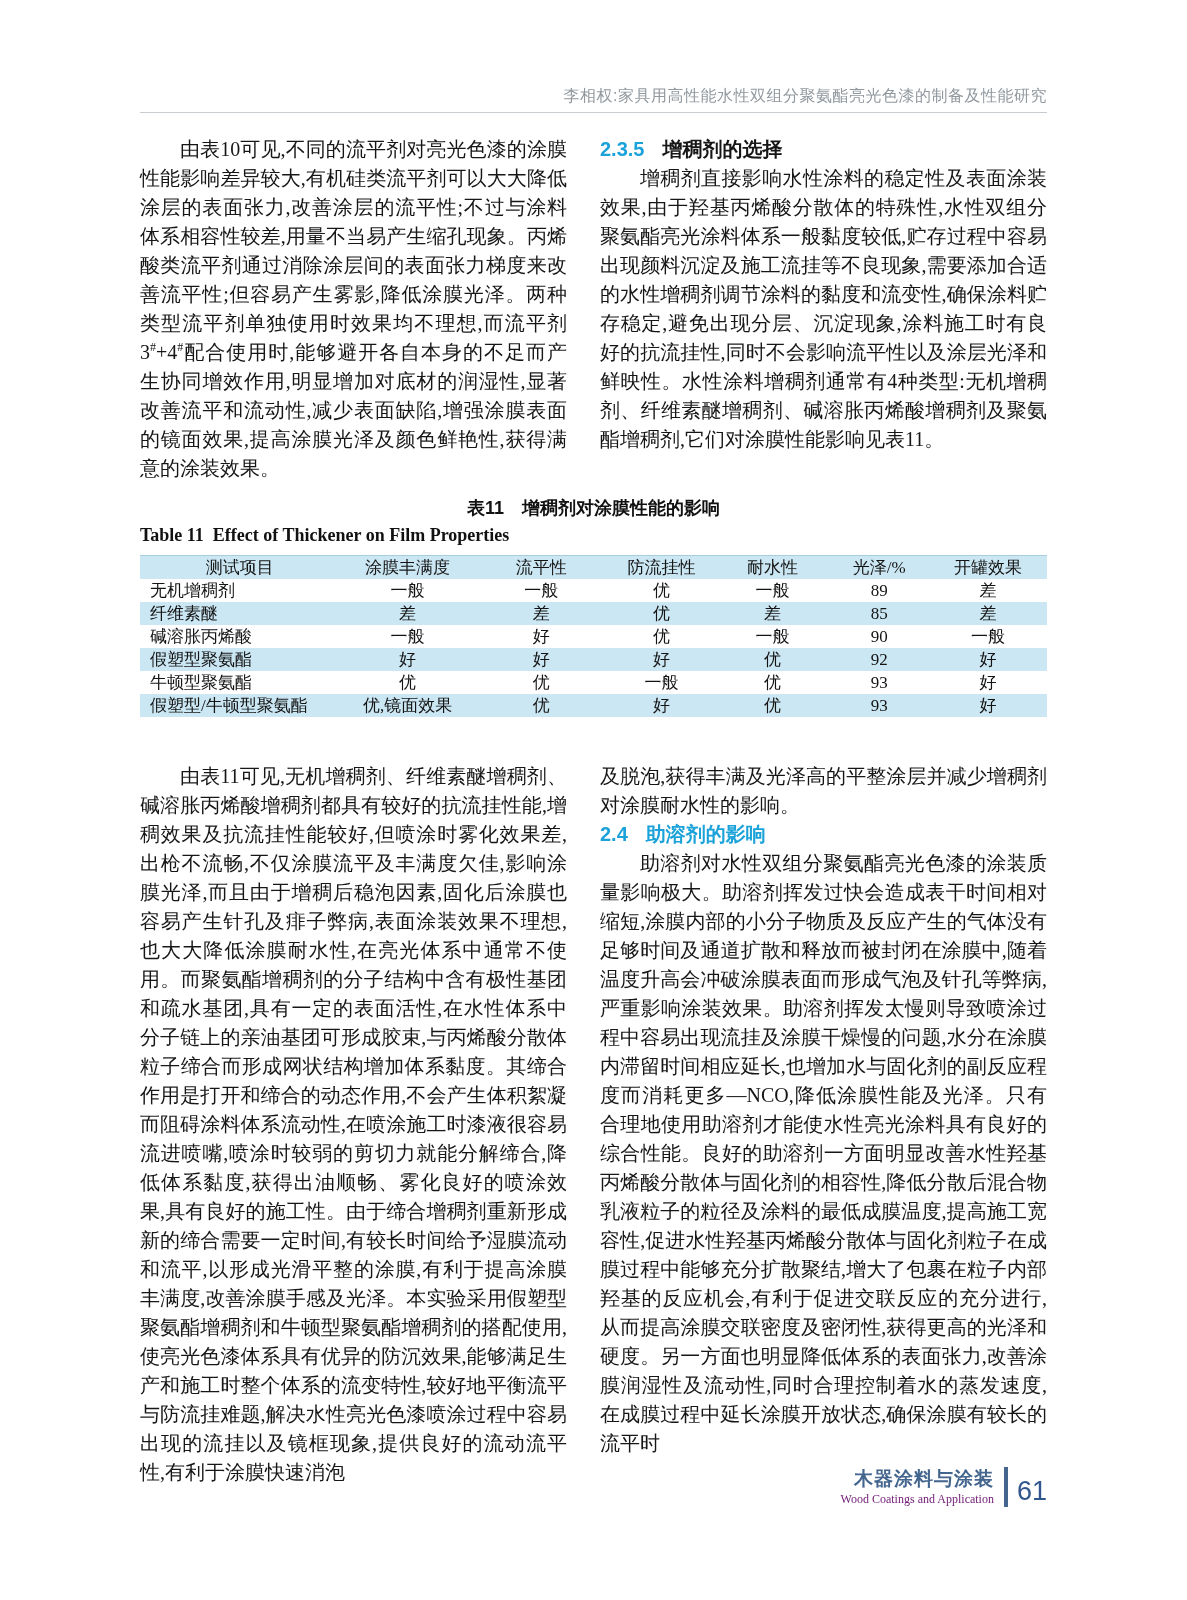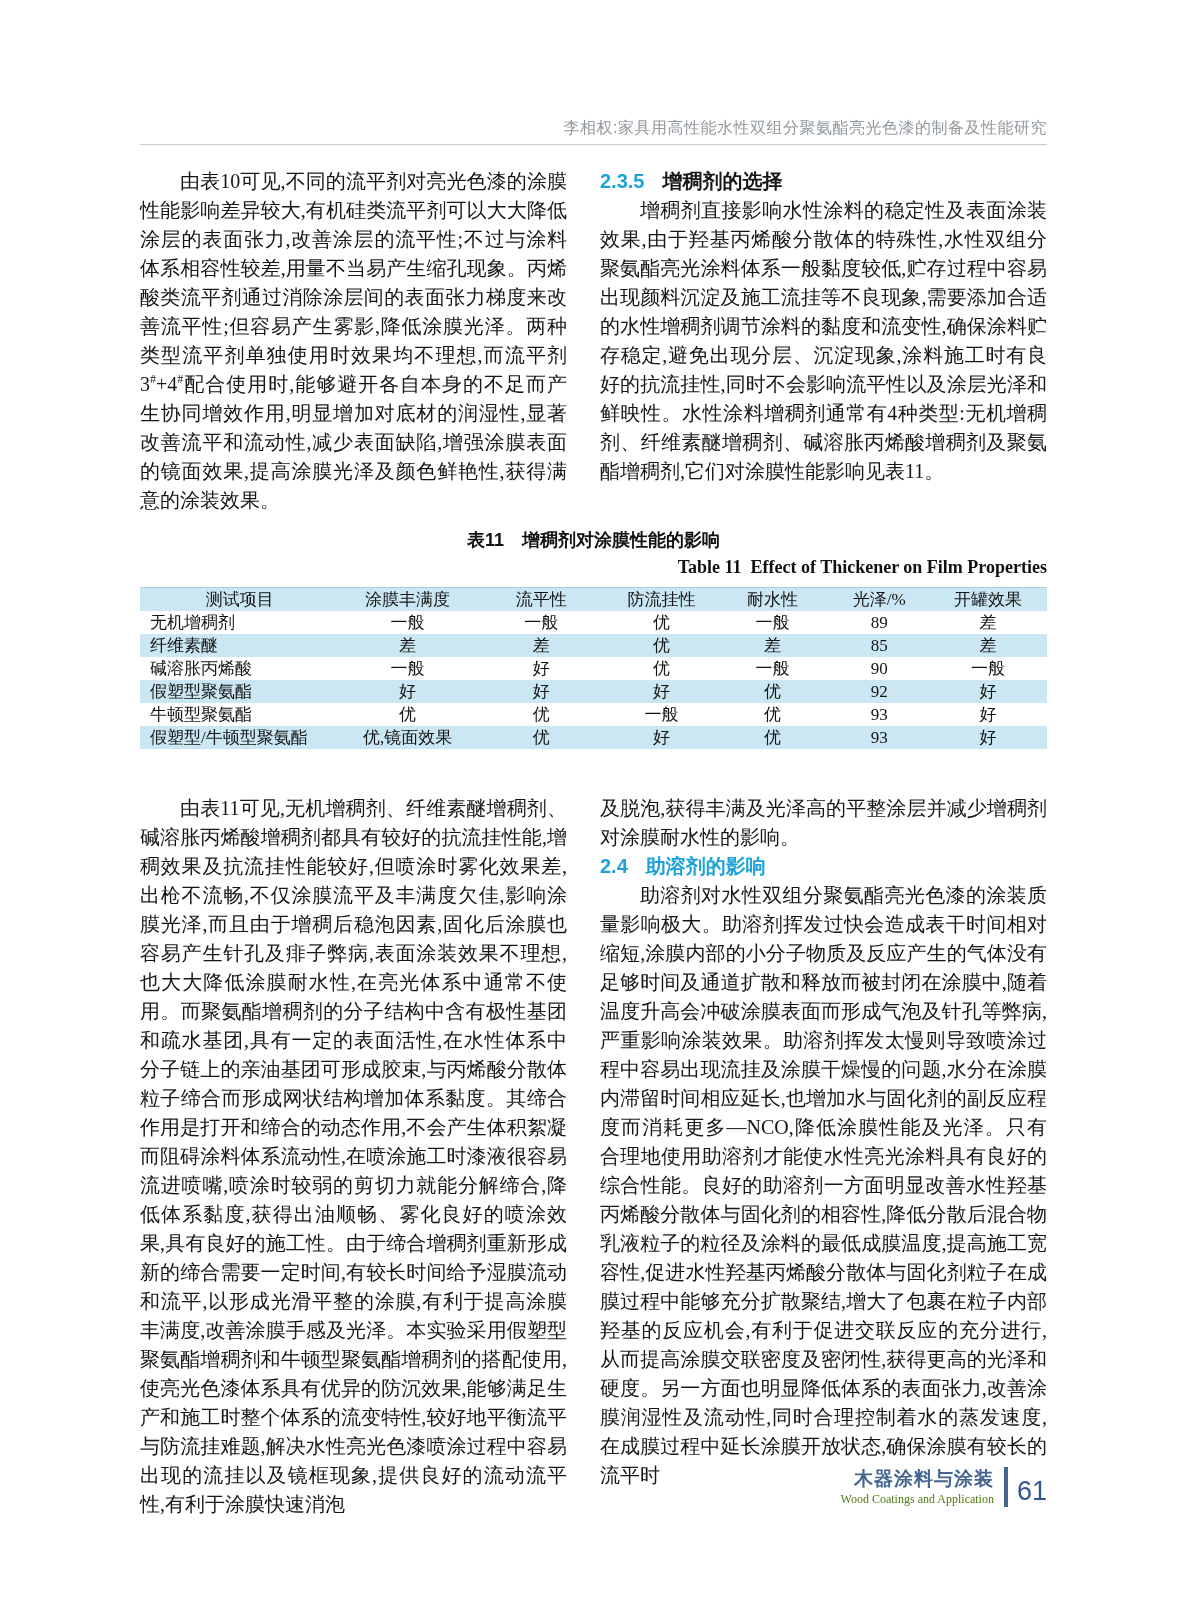--- a/index.html
+++ b/index.html
@@ -4,21 +4,21 @@
 <style>
   html,body{margin:0;padding:0;}
   body{
     width:1187px;height:1600px;background:#ffffff;position:relative;
     font-family:"Liberation Serif","DejaVu Serif",serif;color:#161616;
     overflow:hidden;
   }
   .page{position:absolute;inset:0;padding:0 140px;box-sizing:border-box;}
 
   .running-head{
-    margin-top:118px;text-align:right;font-size:16px;line-height:19px;
+    margin-top:86px;text-align:right;font-size:16px;line-height:19px;
     color:#91989e;font-family:"Liberation Sans","DejaVu Sans",sans-serif;
     letter-spacing:.5px;
   }
   .head-rule{height:1px;background:#c7ccd0;margin-top:7px;}
 
   .cols{display:flex;gap:33px;}
   .col-left{flex:0 0 427px;}
   .col-right{flex:1 1 auto;}
 
   p.body{
@@ -38,21 +38,21 @@
   .h3 .num,.h2 .num{color:#1ba3d9;margin-right:18px;}
   .h3 .ttl{color:#161616;}
   .h2 .ttl{color:#1ba3d9;}
 
   .table-sec{margin-top:14px;}
   .tbl-title-zh{
     text-align:center;font-size:18px;font-weight:bold;line-height:22px;
     font-family:"Liberation Sans","DejaVu Sans",sans-serif;color:#111;
   }
   .tbl-title-en{
-    text-align:right;font-size:18px;font-weight:bold;line-height:22px;
+    text-align:left;font-size:18px;font-weight:bold;line-height:22px;
     font-family:"Liberation Serif","DejaVu Serif",serif;color:#111;margin-top:5px;
   }
   table.data{
     width:100%;border-collapse:collapse;margin-top:9px;font-size:17px;
     font-family:"Liberation Serif","DejaVu Serif",serif;
   }
   table.data th,table.data td{
     height:20px;text-align:center;font-weight:normal;padding:0 0;color:#141414;
   }
   table.data thead tr{background:#cbe7f3;border-top:1px solid #a7cede;}
@@ -62,21 +62,21 @@
   .footer{
     position:absolute;right:140px;top:1466px;
     display:flex;align-items:center;
   }
   .journal{text-align:right;}
   .j-zh{
     font-size:19px;font-weight:bold;color:#44658e;letter-spacing:1px;
     font-family:"Liberation Sans","DejaVu Sans",sans-serif;line-height:22px;
   }
   .j-en{
-    font-size:12px;color:#4d7c0f;margin-top:2px;
+    font-size:12px;color:#701a75;margin-top:2px;
     font-family:"Liberation Serif","DejaVu Serif",serif;line-height:14px;margin-left:48px;
   }
   .f-bar{width:4px;height:40px;background:#44658e;margin:0 9px 0 10px;}
   .f-page{
     font-size:27px;color:#30568c;font-family:Liberation Sans, sans-serif;
     padding-top:10px;
   }
 </style>
 </head>
 <body>

